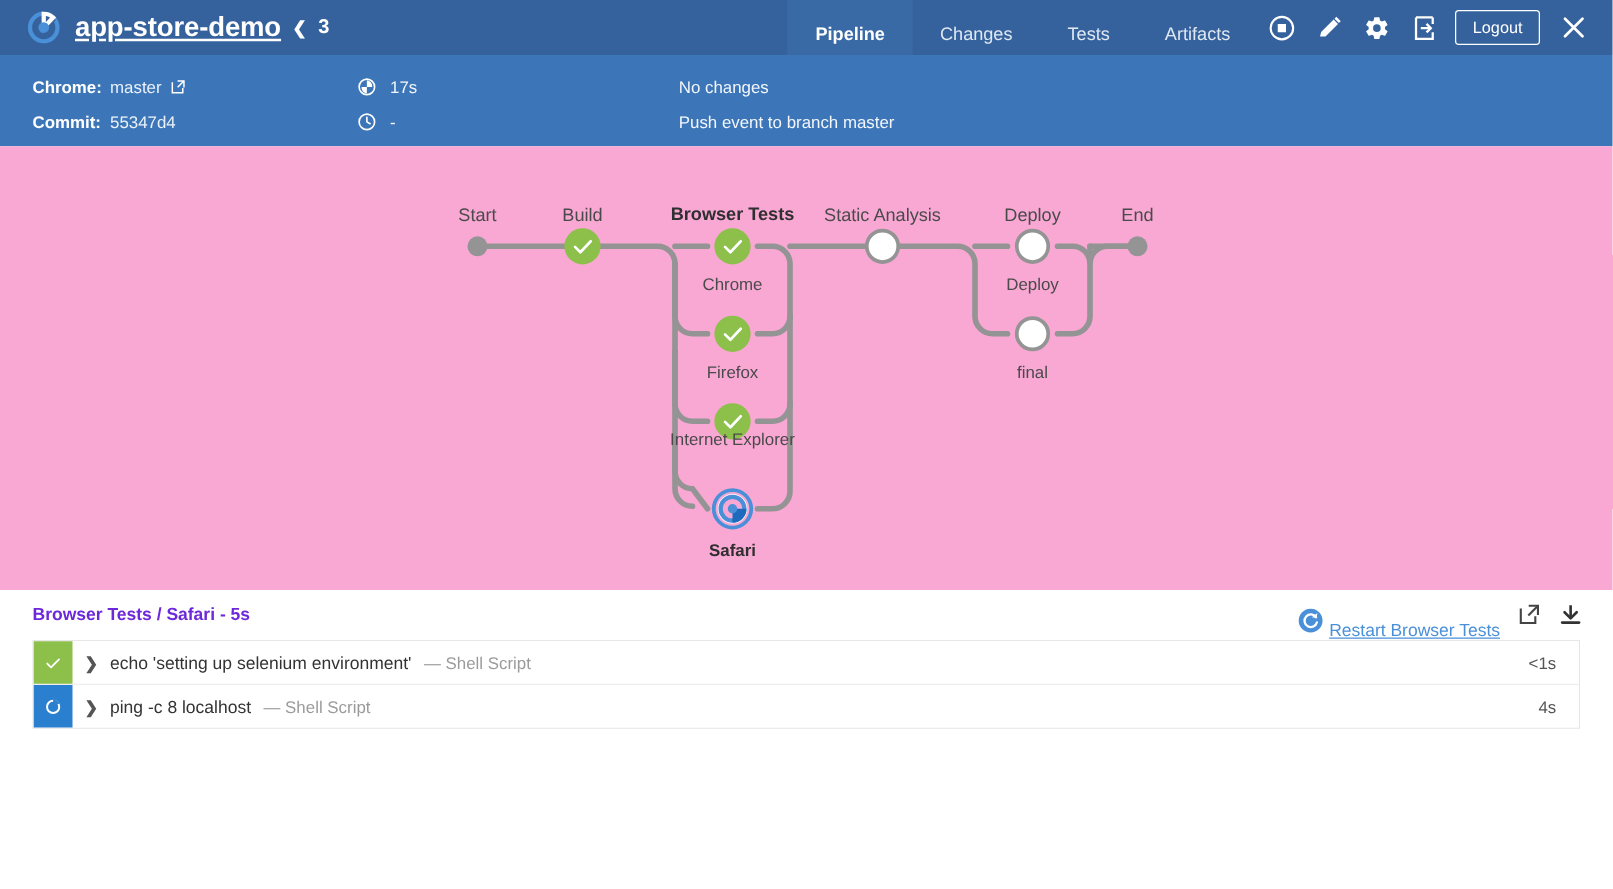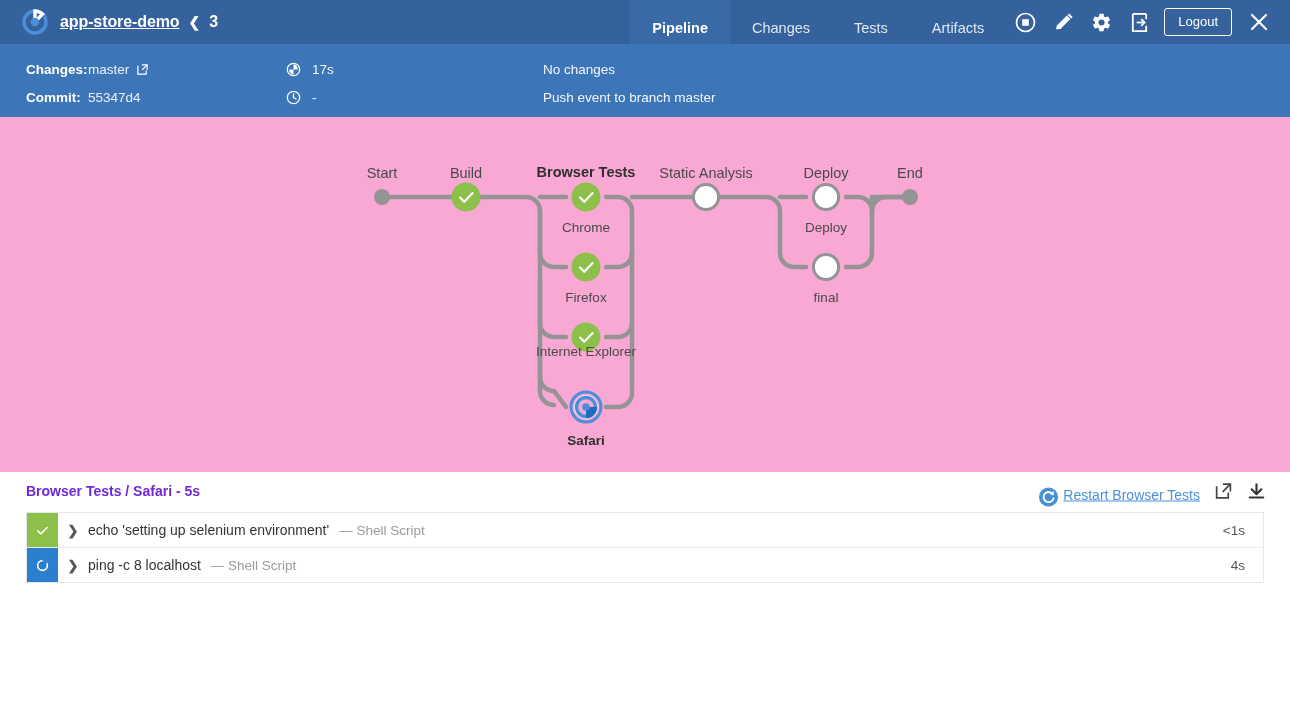--- a/index.html
+++ b/index.html
@@ -31,21 +31,21 @@
     flex: 1;
   }
   .logo-ring {
     width: 26px;
     height: 26px;
     position: relative;
     flex: 0 0 auto;
   }
   .logo-ring svg { display: block; }
   .repo-name {
-    font-size: 16px;
+    font-size: 22px;
     font-weight: bold;
     color: #ffffff;
     text-decoration: underline;
     margin-left: 12px;
     letter-spacing: -0.1px;
     cursor: pointer;
   }
   .chevron-left {
     color: #ffffff;
     font-size: 14px;
@@ -215,21 +215,21 @@
     position: absolute;
     right: 24px;
     display: flex;
     align-items: center;
     gap: 14px;
     top: 50%;
     transform: translateY(-50%);
   }
   .restart-link {
     display: flex;
-    align-items: flex-start;
+    align-items: flex-end;
     gap: 4px;
     cursor: pointer;
     margin-top: 16px;
   }
   .restart-text {
     color: #4a90d9;
     font-size: 14px;
     text-decoration: underline;
   }
   .hdr-icon { cursor: pointer; display: flex; align-items: center; }
@@ -347,21 +347,21 @@
       <svg width="22" height="22" viewBox="0 0 22 22">
         <path d="M4 4 L18 18 M18 4 L4 18" stroke="#ffffff" stroke-width="2.2" stroke-linecap="round"></path>
       </svg>
     </div>
   </div>
 </div>
 
 <div class="subheader">
 
   <div class="sh-col sh-row1">
-    <span class="sh-label">Changes:</span>
+    <span class="sh-label">Chrome:</span>
     <span class="sh-value">
       <span>master</span>
       <span class="ext-link-sm">
         <svg width="13" height="13" viewBox="0 0 14 14">
           <path d="M2 3 L2 12 L11 12 L11 8" fill="none" stroke="#ffffff" stroke-width="1.3"></path>
           <path d="M6.5 2 L12 2 L12 7.5" fill="none" stroke="#ffffff" stroke-width="1.3"></path>
           <path d="M6.6 7.4 L12 2" stroke="#ffffff" stroke-width="1.3"></path>
         </svg>
       </span>
     </span>

